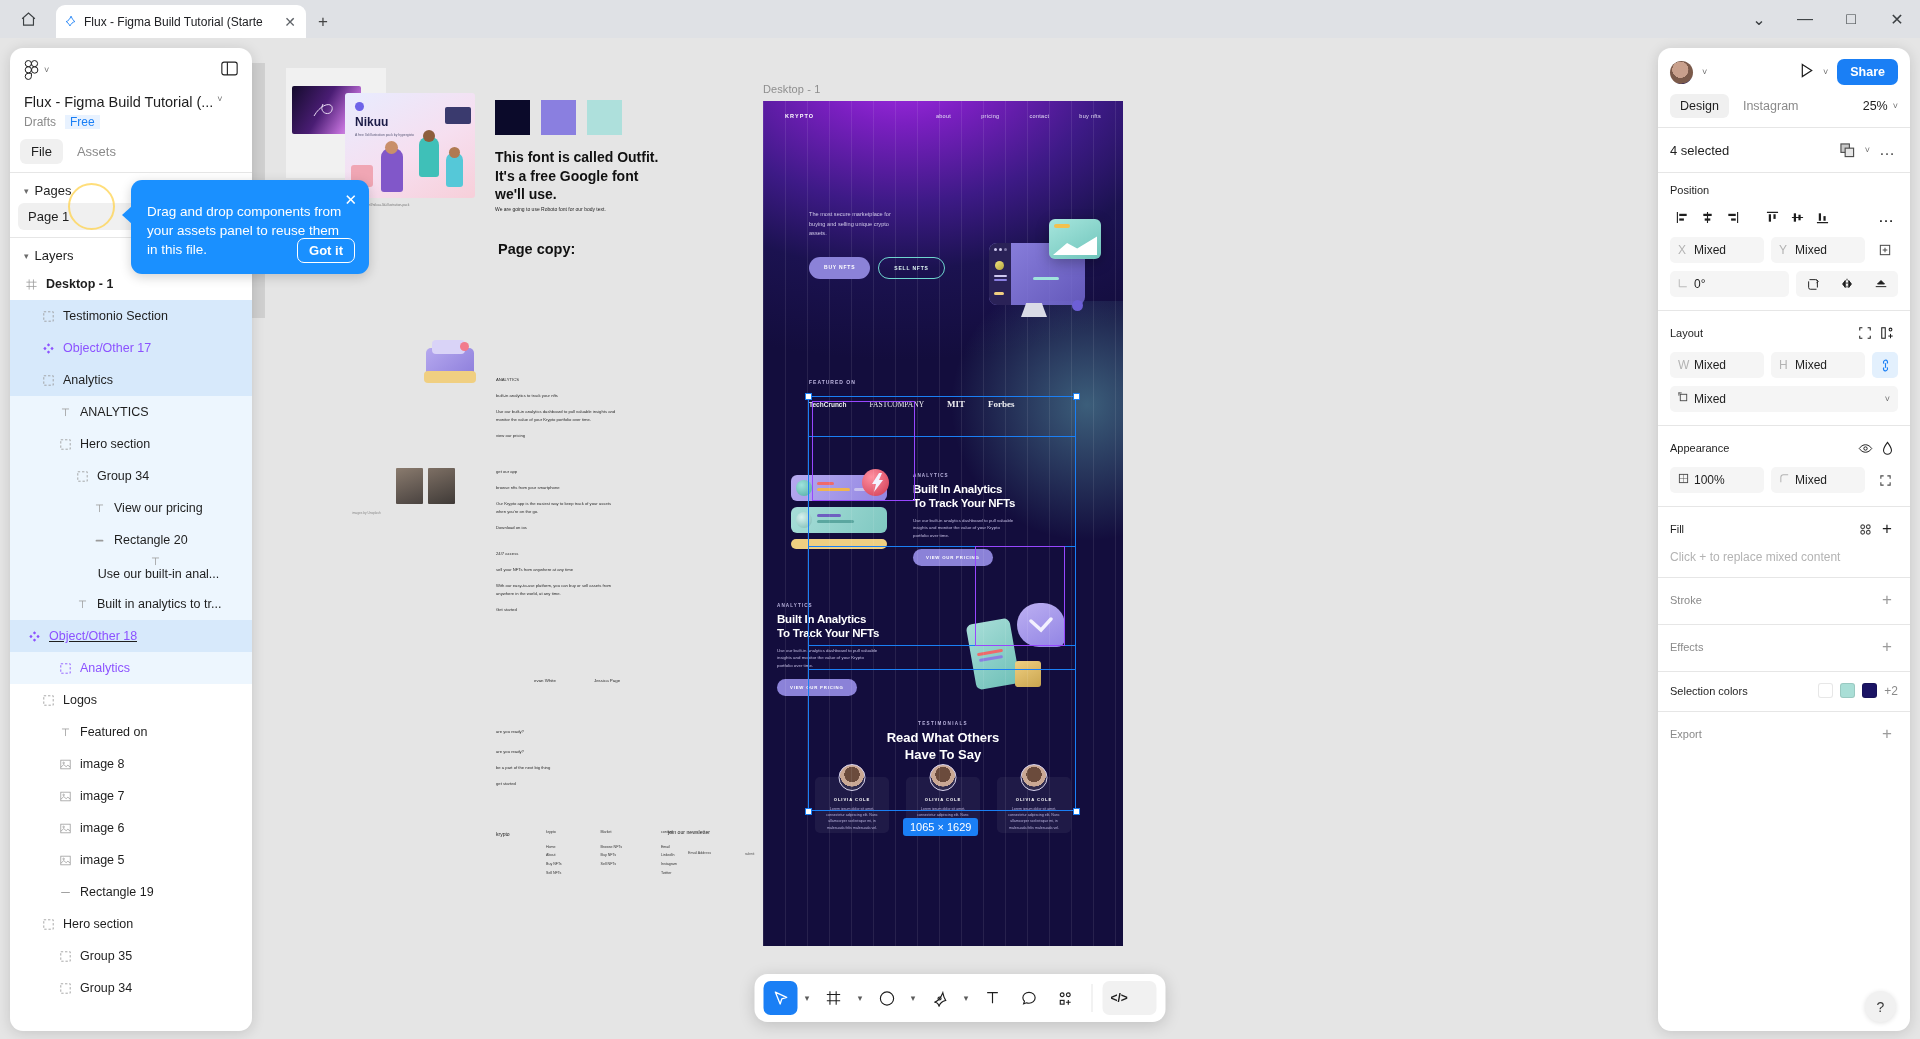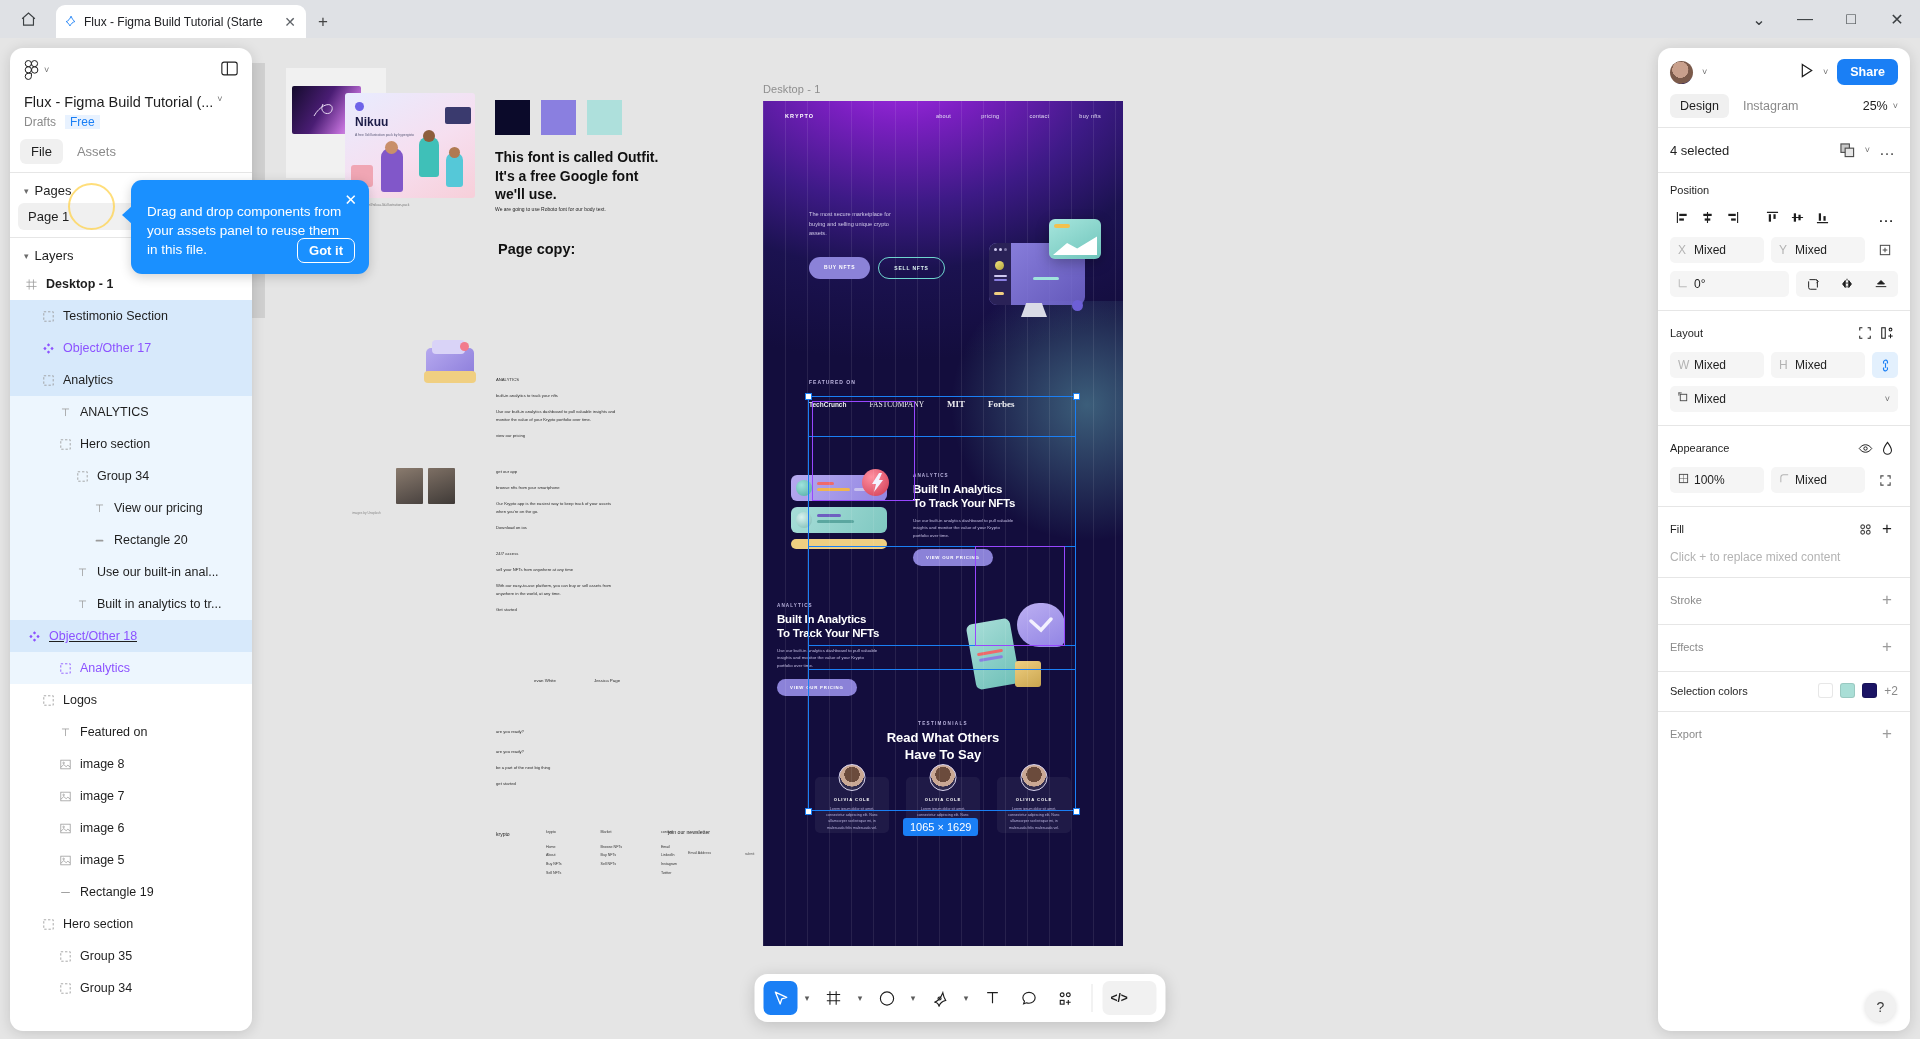--- a/index.html
+++ b/index.html
@@ -649,21 +649,21 @@
           <span class="lname">View our pricing</span>
         </div>
         <div class="layer-row sel-light" style="padding-left: 80px;">
           <span class="licon">
             <svg width="11" height="11" viewBox="0 0 14 14" fill="currentColor">
               <rect x="2" y="6" width="10" height="2.4" rx="1.2"></rect>
             </svg>
           </span>
           <span class="lname">Rectangle 20</span>
         </div>
-        <div class="layer-row sel-light" style="padding-left: 63px;">
+        <div class="layer-row sel-light" style="padding-left: 63px; flex-direction: column;">
           <span class="licon">
             <svg width="11" height="11" viewBox="0 0 14 14" fill="none" stroke="currentColor" stroke-width="1">
               <line x1="2.5" y1="2.5" x2="11.5" y2="2.5"></line>
               <line x1="7" y1="2.5" x2="7" y2="11.5"></line>
             </svg>
           </span>
           <span class="lname">Use our built-in anal...</span>
         </div>
         <div class="layer-row sel-light" style="padding-left: 63px;">
           <span class="licon">

